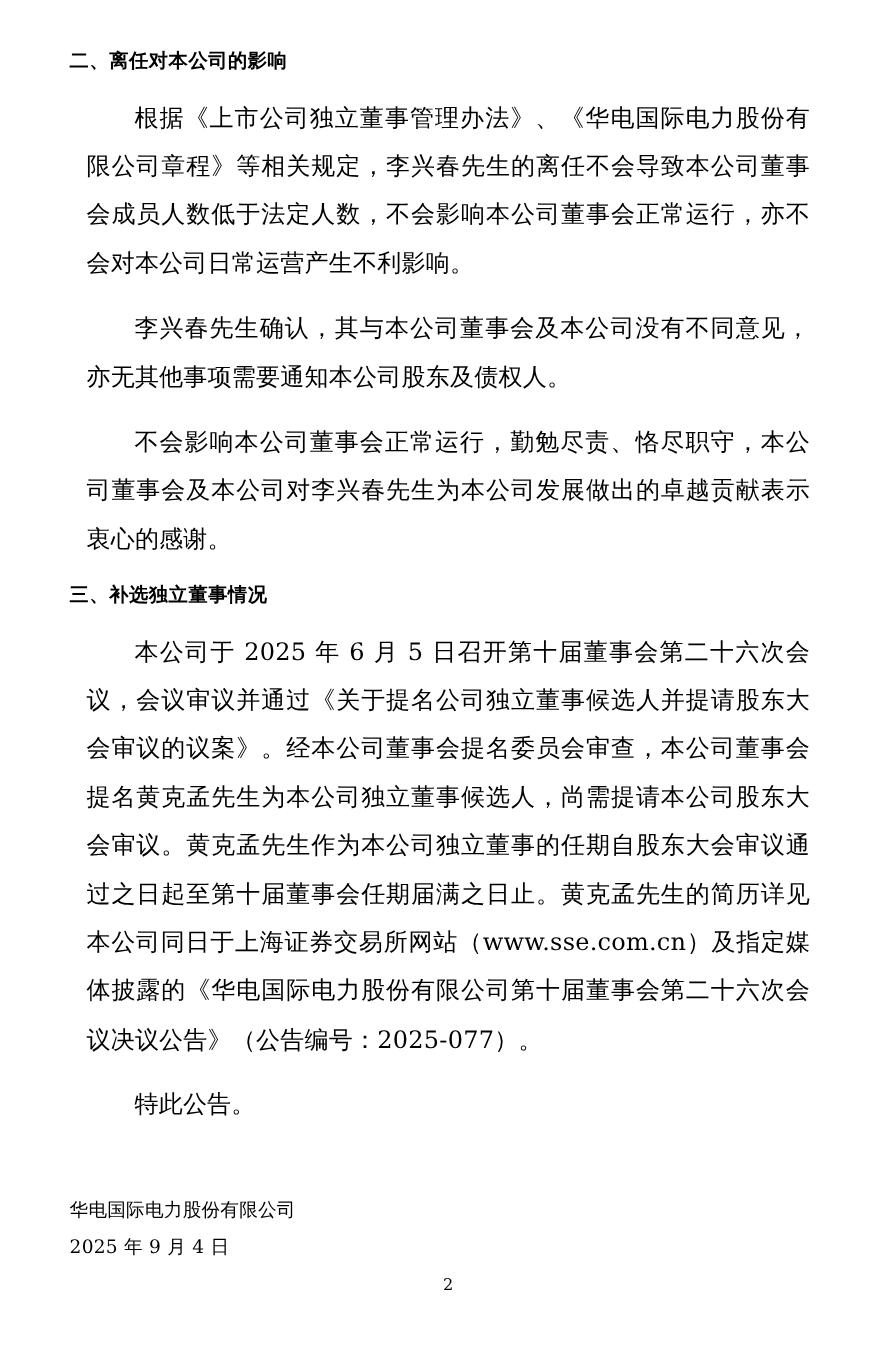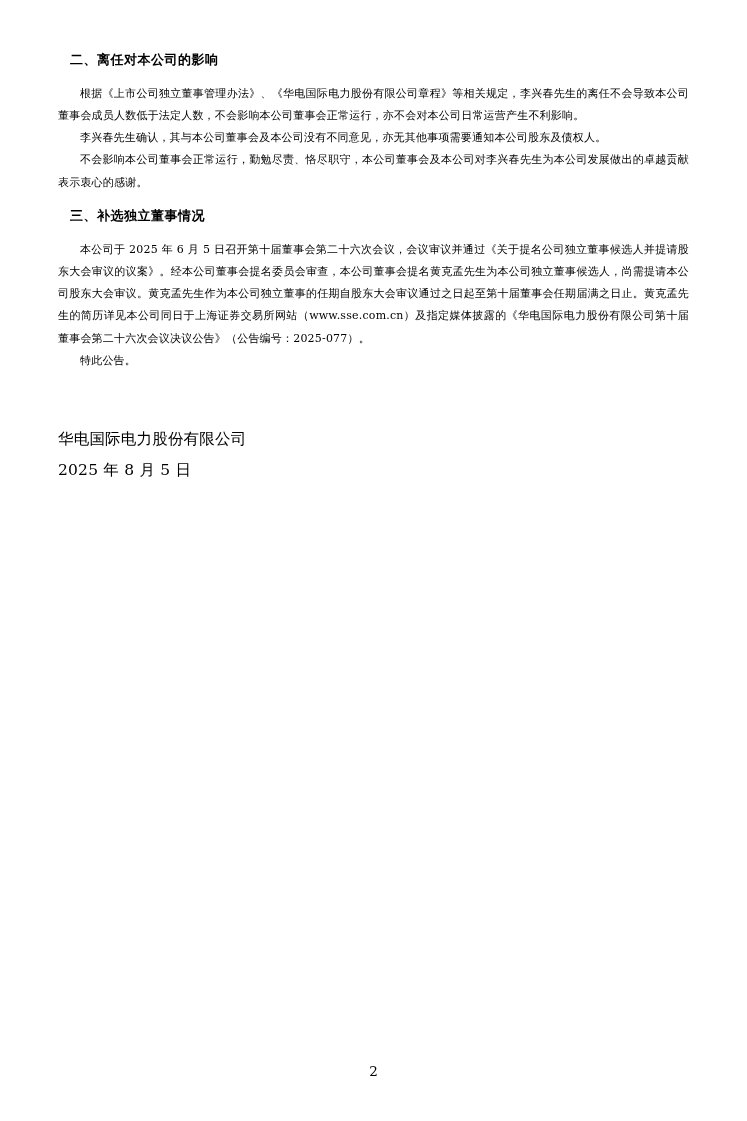--- a/index.html
+++ b/index.html
@@ -20,33 +20,33 @@
     width: 747px;
     height: 1121px;
     box-sizing: border-box;
     padding: 38px 58px 0 58px;
   }
   .content {
     width: 631px;
   }
   h2.section-heading {
     font-family: "DejaVu Sans", "Liberation Sans", sans-serif;
-    font-size: 13px;
+    font-size: 16px;
     font-weight: bold;
     letter-spacing: 0.5px;
-    margin: 12px;
+    margin: 0;
     padding: 0;
     line-height: 1.6;
   }
   .sec1 { margin-top: 6px; }
   .sec2 { margin-top: 20px; }
   p.para {
-    font-size: 11px;
+    font-size: 20px;
     line-height: 2.02;
-    margin: 0;
+    margin: 14px;
     padding: 0;
     text-align: justify;
     text-justify: inter-ideograph;
     text-indent: 2em;
     letter-spacing: 0.2px;
   }
   .p-gap { margin-top: 14px; }
   .p-first { margin-top: 12px; }
   .sign-block {
     margin-top: 52px;
@@ -82,19 +82,19 @@
     <p class="para p-gap">不会影响本公司董事会正常运行，勤勉尽责、恪尽职守，本公司董事会及本公司对李兴春先生为本公司发展做出的卓越贡献表示衷心的感谢。</p>
 
     <h2 class="section-heading sec2">三、补选独立董事情况</h2>
 
     <p class="para p-first">本公司于 2025 年 6 月 5 日召开第十届董事会第二十六次会议，会议审议并通过《关于提名公司独立董事候选人并提请股东大会审议的议案》。经本公司董事会提名委员会审查，本公司董事会提名黄克孟先生为本公司独立董事候选人，尚需提请本公司股东大会审议。黄克孟先生作为本公司独立董事的任期自股东大会审议通过之日起至第十届董事会任期届满之日止。黄克孟先生的简历详见本公司同日于上海证券交易所网站（www.sse.com.cn）及指定媒体披露的《华电国际电力股份有限公司第十届董事会第二十六次会议决议公告》（公告编号：2025-077）。</p>
 
     <p class="para p-gap">特此公告。</p>
 
     <div class="sign-block">
       <span class="sign-line">华电国际电力股份有限公司</span>
-      <span class="sign-line lat">2025 年 8 月 5 日</span>
+      <span class="sign-line lat">2025 年 9 月 4 日</span>
     </div>
 
   </div>
 </div>
 
 <div class="page-number">2</div>
 
 </body></html>

